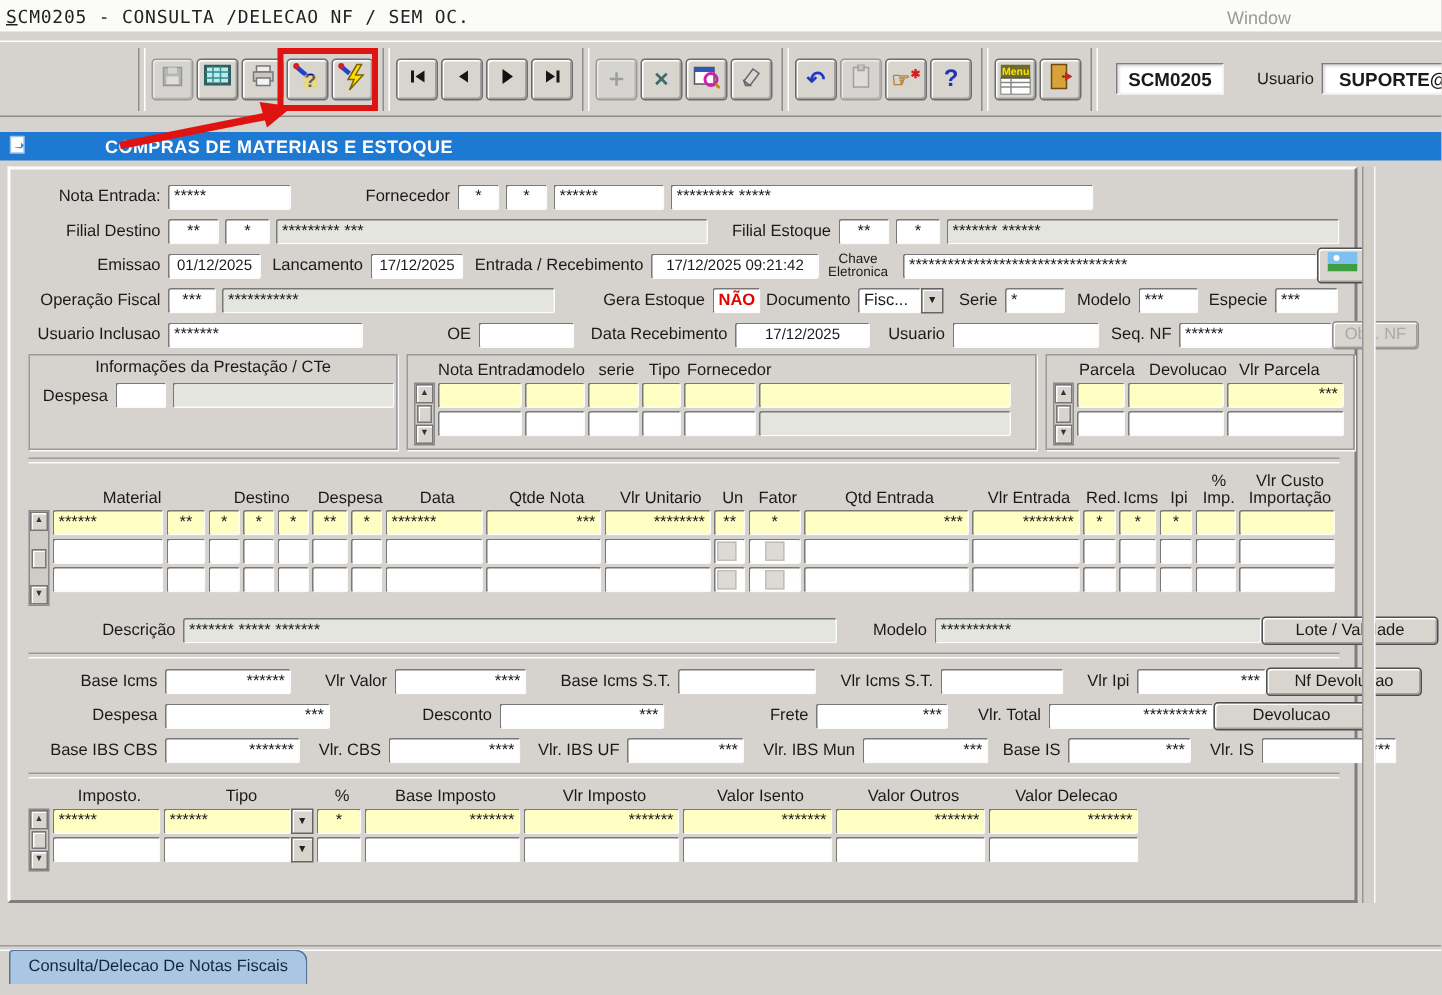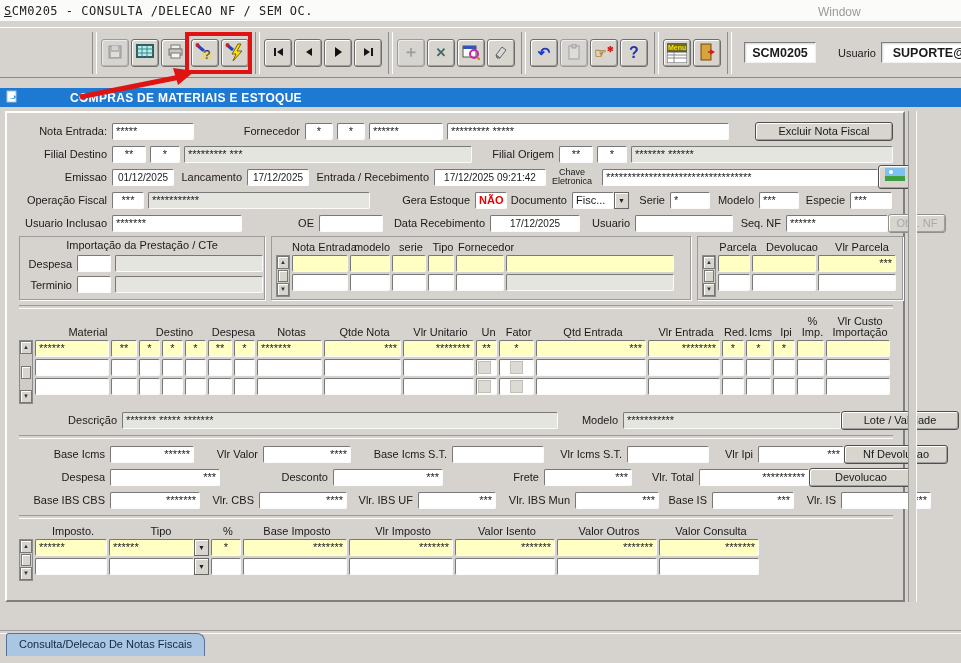--- a/index.html
+++ b/index.html
@@ -263,29 +263,28 @@
 <div class="panel">
 
   <div class="row">
     <span class="lbl" style="width:88px">Nota Entrada:</span>
     <div class="fld" style="width:82px">*****</div>
     <span class="lbl" style="width:62px;margin-left:44px">Fornecedor</span>
     <div class="fld ctr" style="width:28px">*</div>
     <div class="fld ctr" style="width:28px;margin-left:4px">*</div>
     <div class="fld" style="width:74px;margin-left:4px">******</div>
     <div class="fld" style="width:282px;margin-left:4px">********* *****</div>
-    <div class="pbtn" style="width:138px;margin-left:auto">Excluir Nota Fiscal</div>
   </div>
 
   <div class="row">
     <span class="lbl" style="width:88px">Filial Destino</span>
     <div class="fld ctr" style="width:34px">**</div>
     <div class="fld ctr" style="width:30px;margin-left:4px">*</div>
     <div class="fld gray" style="width:288px;margin-left:4px">********* ***</div>
-    <span class="lbl" style="width:70px;margin-left:12px">Filial Origem</span>
+    <span class="lbl" style="width:70px;margin-left:12px">Filial Estoque</span>
     <div class="fld ctr" style="width:34px">**</div>
     <div class="fld ctr" style="width:30px;margin-left:4px">*</div>
     <div class="fld gray" style="flex:1;margin-left:4px">******* ******</div>
   </div>
 
   <div class="row">
     <span class="lbl" style="width:88px">Emissao</span>
     <div class="fld ctr" style="width:62px;font-size:10px">01/12/2025</div>
     <span class="lbl" style="width:68px">Lancamento</span>
     <div class="fld ctr" style="width:62px;font-size:10px">17/12/2025</div>
@@ -335,28 +334,23 @@
     <span class="lbl" style="width:50px">Usuario</span>
     <div class="fld" style="width:98px"></div>
     <span class="lbl" style="width:48px">Seq. NF</span>
     <div class="fld" style="width:102px">******</div>
     <div class="pbtn dis" style="width:58px;margin-left:auto">Obs. NF</div>
   </div>
 
   <div class="sec2">
 
     <div class="box" style="width:246px">
-      <div class="boxtitle">Importação da Prestação / CTe</div>
+      <div class="boxtitle">Informações da Prestação / CTe</div>
       <div class="srow">
         <span class="lbl" style="width:48px">Despesa</span>
-        <div class="fld" style="width:34px"></div>
-        <div class="fld gray" style="width:148px;margin-left:4px"></div>
-      </div>
-      <div class="srow">
-        <span class="lbl" style="width:48px">Terminio</span>
         <div class="fld" style="width:34px"></div>
         <div class="fld gray" style="width:148px;margin-left:4px"></div>
       </div>
     </div>
 
     <div class="box" style="width:420px">
       <div class="ghead" style="margin-left:16px;height:14px">
         <span class="gh" style="width:58px">Nota Entrada</span>
         <span class="gh" style="width:40px">modelo</span>
         <span class="gh" style="width:34px">serie</span>
@@ -387,21 +381,21 @@
             <div class="fld gray" style="width:168px"></div>
           </div>
         </div>
       </div>
     </div>
 
     <div class="box" style="width:206px">
       <div class="ghead" style="margin-left:16px;height:14px">
         <span class="gh" style="width:40px">Parcela</span>
         <span class="gh" style="width:64px">Devolucao</span>
-        <span class="gh rt" style="flex:1;text-align:center">Vlr Parcela</span>
+        <span class="gh rt" style="flex:1;text-align:left">Vlr Parcela</span>
       </div>
       <div style="display:flex;gap:2px;margin-top:2px">
         <div class="vsb" style="height:42px">
           <div class="sbb">▲</div>
           <div class="sbt"></div>
           <div class="sbb">▼</div>
         </div>
         <div>
           <div class="grow">
             <div class="fld yel" style="width:32px"></div>
@@ -417,21 +411,21 @@
       </div>
     </div>
   </div>
 
   <div class="etch"></div>
 
   <div class="ghead" style="margin-left:18px;height:24px">
     <span class="gh" style="width:102px">Material</span>
     <span class="gh" style="width:67px">Destino</span>
     <span class="gh" style="width:47px">Despesa</span>
-    <span class="gh" style="width:65px">Notas</span>
+    <span class="gh" style="width:65px">Data</span>
     <span class="gh" style="width:77px">Qtde Nota</span>
     <span class="gh" style="width:71px">Vlr Unitario</span>
     <span class="gh" style="width:21px">Un</span>
     <span class="gh" style="width:35px">Fator</span>
     <span class="gh" style="width:110px">Qtd Entrada</span>
     <span class="gh" style="width:72px">Vlr Entrada</span>
     <span class="gh" style="width:22px">Red.</span>
     <span class="gh" style="width:25px">Icms</span>
     <span class="gh" style="width:22px">Ipi</span>
     <span class="gh gh2" style="width:27px">
@@ -578,21 +572,21 @@
   <div class="etch"></div>
 
   <div class="ghead" style="margin-left:18px;height:13px">
     <span class="gh" style="width:72px">Imposto.</span>
     <span class="gh" style="width:100px">Tipo</span>
     <span class="gh" style="width:30px">%</span>
     <span class="gh" style="width:104px">Base Imposto</span>
     <span class="gh" style="width:104px">Vlr Imposto</span>
     <span class="gh" style="width:100px">Valor Isento</span>
     <span class="gh" style="width:100px">Valor Outros</span>
-    <span class="gh" style="width:100px">Valor Consulta</span>
+    <span class="gh" style="width:100px">Valor Delecao</span>
   </div>
   <div style="display:flex;gap:2px;margin-top:2px">
     <div class="vsb" style="height:42px">
       <div class="sbb">▲</div>
       <div class="sbt"></div>
       <div class="sbb">▼</div>
     </div>
     <div>
       <div class="grow">
         <div class="fld yel" style="width:72px">******</div>

